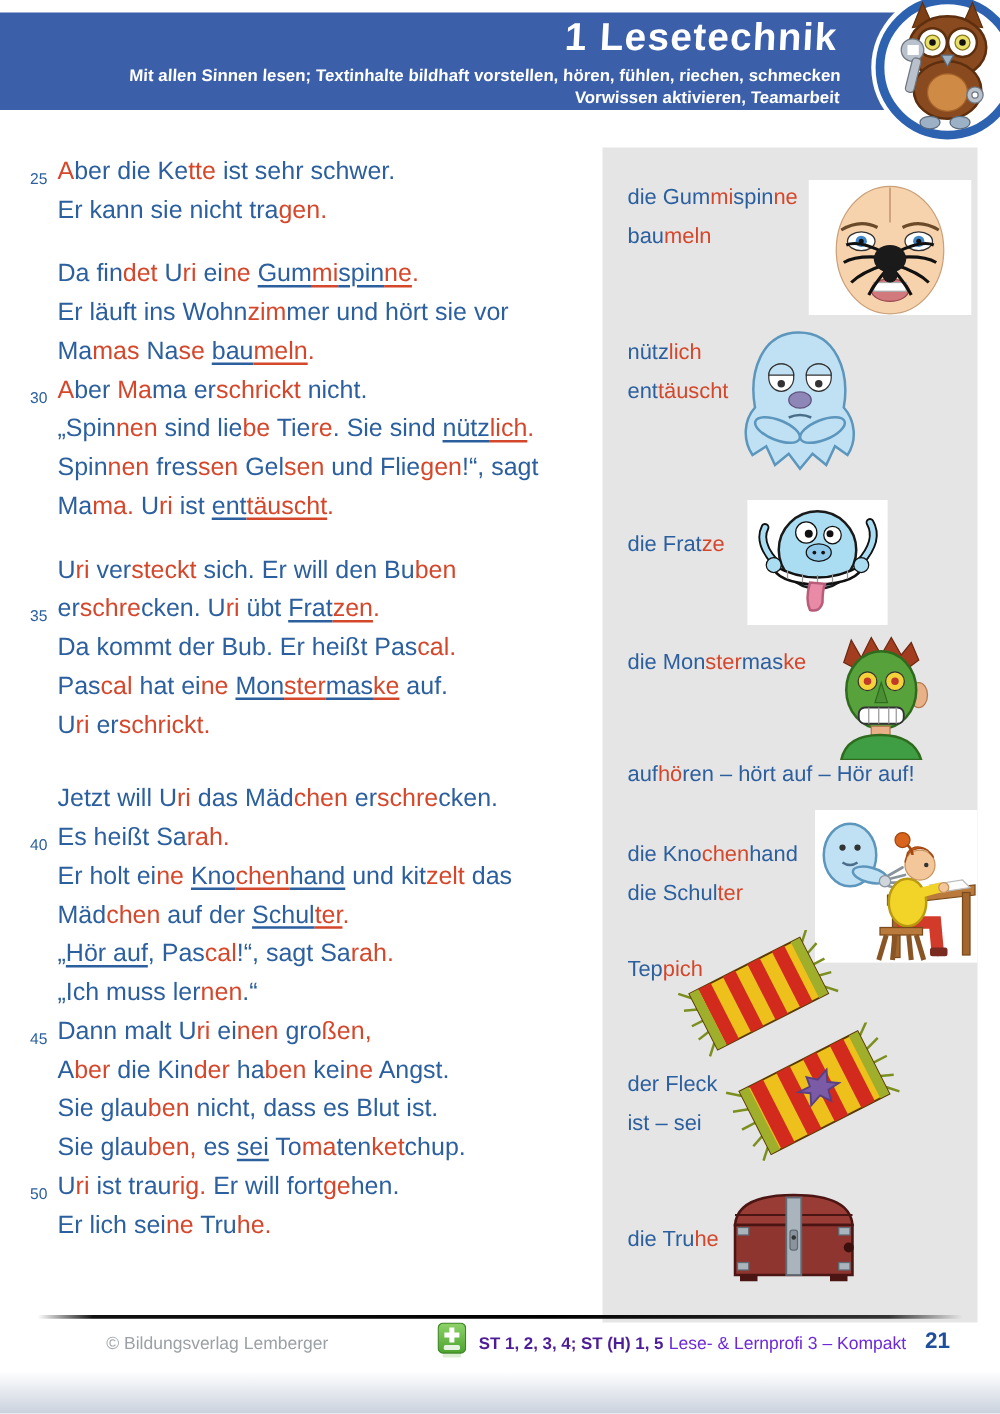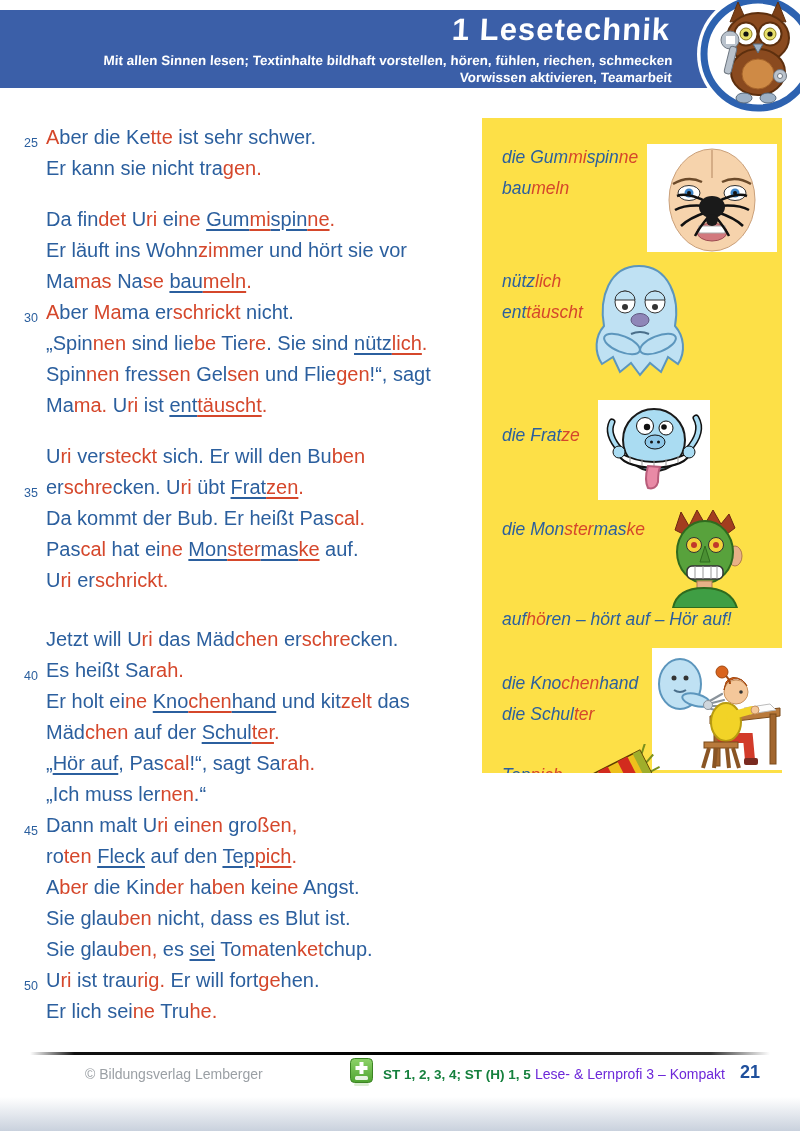--- a/index.html
+++ b/index.html
@@ -15,34 +15,34 @@
   .owl{position:absolute;top:-8px;right:-20px;width:124px;height:124px;}
 
   
   #story{position:absolute;left:24px;top:122px;width:456px;}
   .line{position:relative;padding-left:22px;line-height:31px;font-size:20px;white-space:nowrap;}
   .lnum{position:absolute;left:0;top:6px;font-size:12.5px;color:#2b5f9e;}
   .b{color:#2b5f9e;} .r{color:#d5472b;}
   .u{text-decoration:underline;text-underline-offset:3px;text-decoration-thickness:1.5px;}
 
   
-  .panel{position:absolute;left:482px;top:118px;width:300px;height:655px;background:#fde047;overflow:hidden;font-style:italic;}
+  .panel{position:absolute;left:482px;top:118px;width:300px;height:940px;background:#e5e5e5;overflow:hidden;}
   .vl{position:absolute;left:20px;font-size:17.5px;line-height:31px;white-space:nowrap;}
   .vl1{top:24px}.vl2{top:148px}.vl3{top:302px}.vl4{top:396px}.vl5{top:486px}
   .vl6{top:550px}.vl7{top:642px}.vl8{top:734px}.vl9{top:858px}
   .fig{position:absolute;}
   .fig svg{display:block;}
   .whitebox{background:#fff;}
 
   
   .sep{position:absolute;left:30px;top:1052px;width:740px;height:3px;
        background:linear-gradient(to right,rgba(0,0,0,0),#111 6%,#000 55%,#333 92%,rgba(0,0,0,0));}
   .f-copy{position:absolute;left:85px;top:1066px;font-size:14px;color:#9ba0a5;}
   .f-badge{position:absolute;left:350px;top:1058px;width:23px;height:29px;}
-  .f-std{position:absolute;left:383px;top:1067px;font-size:13.5px;font-weight:700;color:#15803d;}
+  .f-std{position:absolute;left:383px;top:1067px;font-size:13.5px;font-weight:700;color:#4c1d95;}
   .f-book{position:absolute;left:535px;top:1066px;font-size:14px;color:#6d28d9;}
   .f-page{position:absolute;left:740px;top:1062px;font-size:18px;font-weight:700;color:#1f4f9c;}
   .pagebottom{position:absolute;left:0;right:0;top:1097px;height:34px;
               background:linear-gradient(#ffffff,#c9d1dd);}
 </style>
 </head>
 <body>
 
 <div class="page">
 
@@ -97,21 +97,20 @@
       <div class="line"><span class="b">Da kommt der Bub. Er heißt </span><span class="b">Pas</span><span class="r">cal.</span></div>
       <div class="line"><span class="b">Pas</span><span class="r">cal</span><span class="b"> hat </span><span class="b">ei</span><span class="r">ne</span><span class="b"> </span><span class="b u">Mon</span><span class="r u">ster</span><span class="b u">mas</span><span class="r u">ke</span><span class="b"> auf.</span></div>
       <div class="line"><span class="b">U</span><span class="r">ri</span><span class="b"> </span><span class="b">er</span><span class="r">schrickt.</span></div>
       <div class="line" style="margin-top: 28px;"><span class="b">Jetzt will </span><span class="b">U</span><span class="r">ri</span><span class="b"> das </span><span class="b">Mäd</span><span class="r">chen</span><span class="b"> </span><span class="b">er</span><span class="r">schre</span><span class="b">cken.</span></div>
       <div class="line"><span class="lnum">40</span><span class="b">Es heißt </span><span class="b">Sa</span><span class="r">rah.</span></div>
       <div class="line"><span class="b">Er holt </span><span class="b">ei</span><span class="r">ne</span><span class="b"> </span><span class="b u">Kno</span><span class="r u">chen</span><span class="b u">hand</span><span class="b"> und </span><span class="b">kit</span><span class="r">zelt</span><span class="b"> das</span></div>
       <div class="line"><span class="b">Mäd</span><span class="r">chen</span><span class="b"> auf der </span><span class="b u">Schul</span><span class="r u">ter</span><span class="r">.</span></div>
       <div class="line"><span class="b">„</span><span class="b u">Hör auf</span><span class="b">, </span><span class="b">Pas</span><span class="r">cal</span><span class="b">!“, sagt </span><span class="b">Sa</span><span class="r">rah.</span></div>
       <div class="line"><span class="b">„Ich muss </span><span class="b">ler</span><span class="r">nen</span><span class="b">.“</span></div>
       <div class="line" style=""><span class="lnum">45</span><span class="b">Dann malt </span><span class="b">U</span><span class="r">ri</span><span class="b"> </span><span class="b">ei</span><span class="r">nen</span><span class="b"> </span><span class="b">gro</span><span class="r">ßen,</span></div>
-      <div class="line"><span class="b">ro</span><span class="r">ten</span><span class="b"> </span><span class="b u">Fleck</span><span class="b"> auf den </span><span class="b u">Tep</span><span class="r u">pich</span><span class="r">.</span></div>
       <div class="line"><span class="b">A</span><span class="r">ber</span><span class="b"> die </span><span class="b">Kin</span><span class="r">der</span><span class="b"> </span><span class="b">ha</span><span class="r">ben</span><span class="b"> </span><span class="b">kei</span><span class="r">ne</span><span class="b"> Angst.</span></div>
       <div class="line"><span class="b">Sie </span><span class="b">glau</span><span class="r">ben</span><span class="b"> nicht, dass es Blut ist.</span></div>
       <div class="line"><span class="b">Sie </span><span class="b">glau</span><span class="r">ben,</span><span class="b"> es </span><span class="b u">sei</span><span class="b"> </span><span class="b">To</span><span class="r">ma</span><span class="b">ten</span><span class="r">ket</span><span class="b">chup.</span></div>
       <div class="line"><span class="lnum">50</span><span class="b">U</span><span class="r">ri</span><span class="b"> ist </span><span class="b">trau</span><span class="r">rig.</span><span class="b"> Er will </span><span class="b">fort</span><span class="r">ge</span><span class="b">hen.</span></div>
       <div class="line"><span class="b">Er lich </span><span class="b">sei</span><span class="r">ne</span><span class="b"> </span><span class="b">Tru</span><span class="r">he.</span></div>
     </div>
 
   <div class="panel">
 
     <div class="vl vl1">

